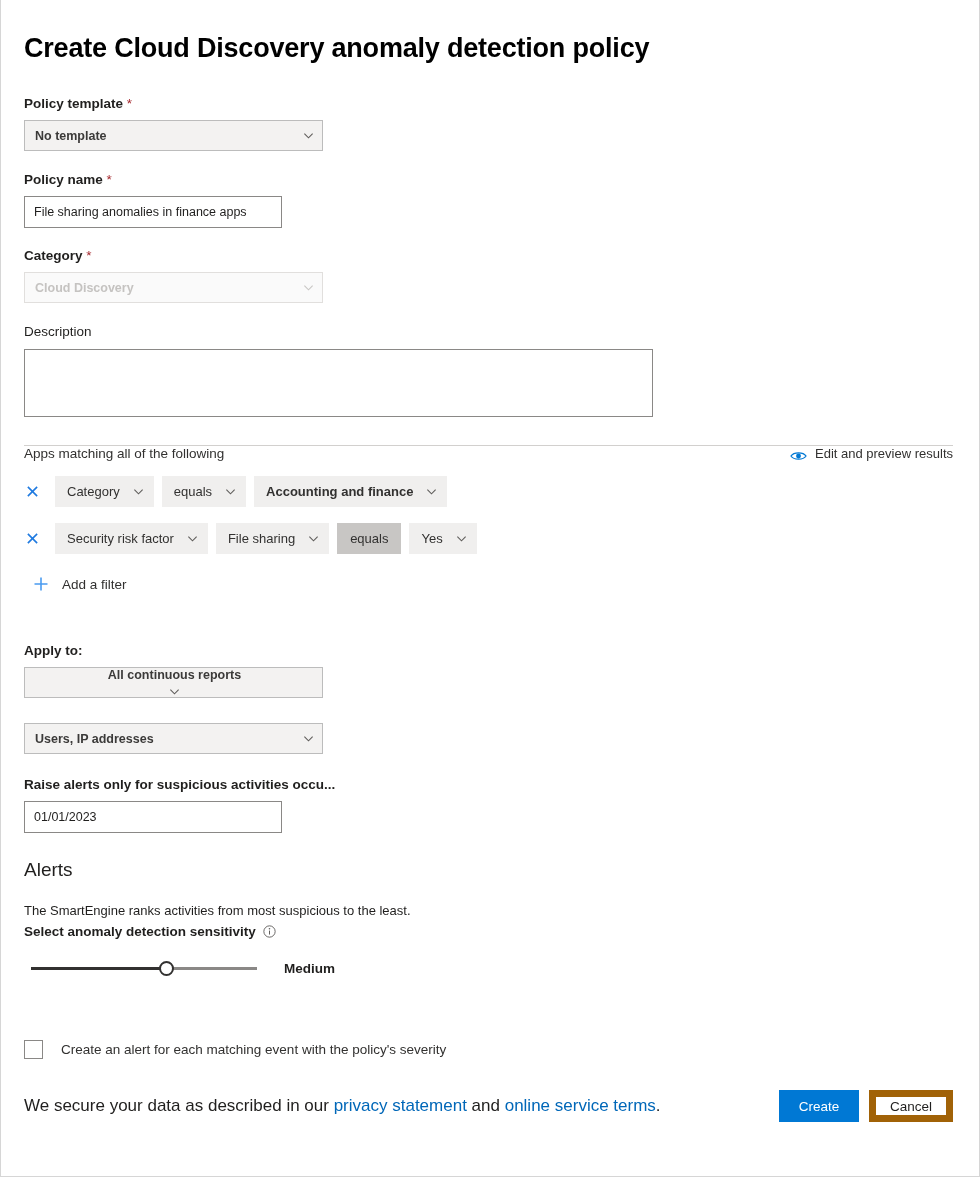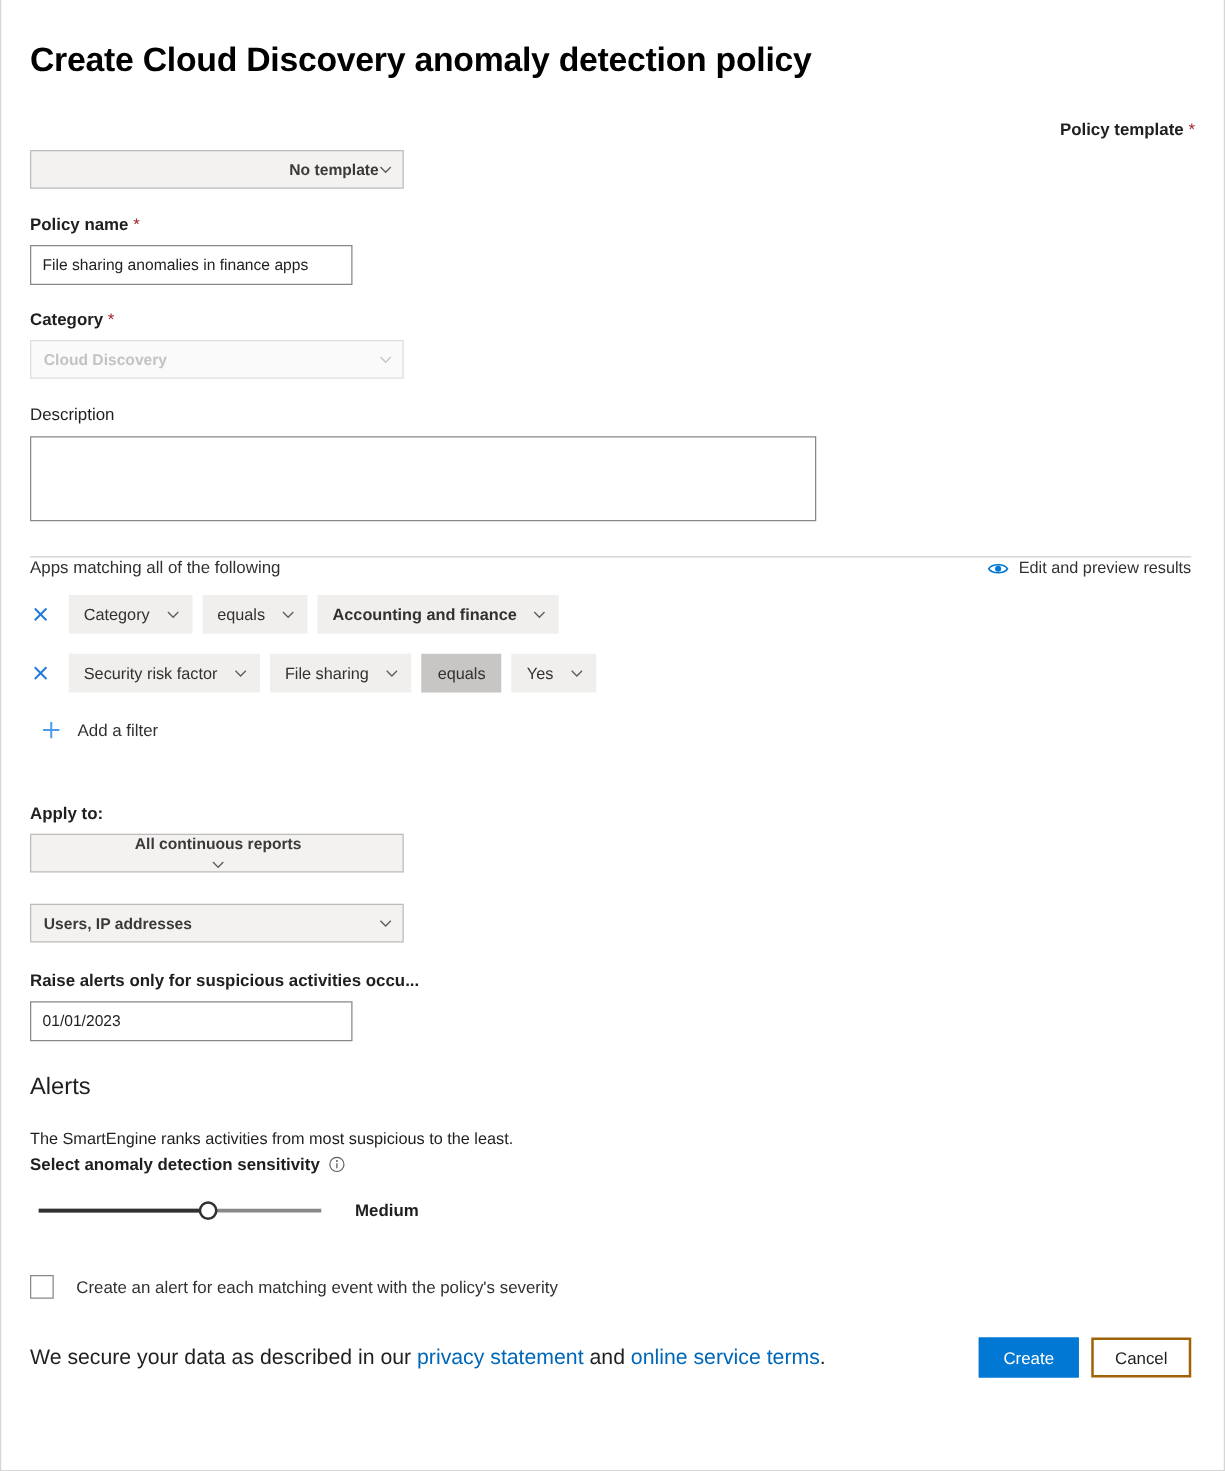--- a/index.html
+++ b/index.html
@@ -285,31 +285,31 @@
     padding: 0 14px;
   }
   .btn-primary {
     background: #0078d4;
     color: #fff;
     border-color: #0078d4;
   }
   .btn-secondary {
     background: #fff;
     color: #201f1e;
-    border: 2px solid #a16207;
+    border: 7px solid #a16207;
   }
 </style>
 </head>
 <body>
 
 <div class="page">
 
   <h1 class="page-title">Create Cloud Discovery anomaly detection policy</h1>
 
-  <div class="field-block" style="margin-top:32px;text-align:right;">
+  <div class="field-block" style="margin-top:32px;">
     <div class="field-label">
       <span>Policy template</span>
       <span class="req-star">*</span>
     </div>
     <div class="dropdown" style="margin-top:8px;">
       <span class="dd-text">No template</span>
       <span class="chev">
         <svg viewBox="0 0 12 12" width="11" height="11">
             <path d="M1.5 4 L6 8.5 L10.5 4" fill="none" stroke="#605e5c" stroke-width="1.2"></path>
           </svg>
@@ -478,21 +478,21 @@
 
   <div class="slider-wrap" style="margin-top:18px;">
     <div class="slider">
       <div class="track"></div>
       <div class="track-filled" style="width: 60%;"></div>
       <div class="thumb" style="left: 60%;"></div>
     </div>
     <span class="slider-value">Medium</span>
   </div>
 
-  <div class="check-row" style="margin-top:42px;">
+  <div class="check-row" style="margin-top:62px;">
     <div class="checkbox"></div>
     <span class="check-label">Create an alert for each matching event with the policy's severity</span>
   </div>
 
   <div class="footer" style="margin-top:31px;">
     <div class="legal">
       <span>We secure your data as described in our </span><a href="#">privacy statement</a><span> and </span><a href="#">online service terms</a><span>.</span>
     </div>
     <div class="btns">
       <button class="btn btn-primary">Create</button>

